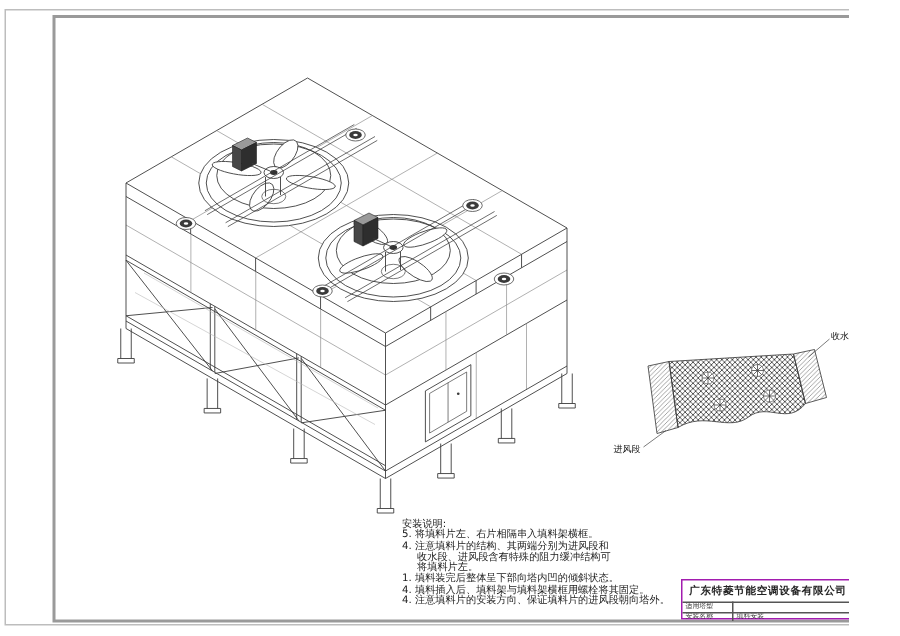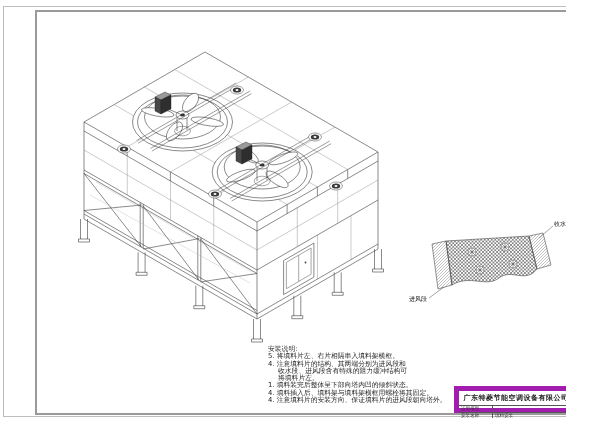--- a/index.html
+++ b/index.html
@@ -11,21 +11,21 @@
         border:2px solid #9a9a9a;}
   .drawing-svg{position:absolute;left:0;top:0;}
   
   .notes{position:absolute;left:268px;top:346px;width:200px;
         font-size:6.8px;line-height:7.3px;color:#1c1c1c;letter-spacing:0;}
   .notes .ln{white-space:nowrap;}
   .notes .cont{padding-left:10px;}
   
   .tblock{position:absolute;left:454px;top:386px;width:141px;height:27px;
         display:grid;grid-template-columns:33px 81px 27px;grid-template-rows:14px 6.5px 6.5px;
-        border:5px solid #a21caf;box-sizing:border-box;background:#fff;}
+        border:1px solid #a21caf;box-sizing:border-box;background:#fff;}
   .tblock>div{box-sizing:border-box;border-left:1px solid #555;border-top:1px solid #555;
         overflow:hidden;}
   .tblock>.r1{border-top:none;}
   .tblock>.c1{border-left:none;}
   .tb-company{grid-column:1 / span 2;display:flex;align-items:center;justify-content:center;
         font-size:7px;font-weight:bold;letter-spacing:0.5px;white-space:nowrap;}
   .tb-page{display:flex;align-items:center;justify-content:center;font-size:6px;}
   .tb-label{font-size:4.6px;line-height:5.6px;padding-left:2px;color:#333;white-space:nowrap;}
   .tb-value{font-size:4.6px;line-height:5.6px;padding-left:2px;color:#333;white-space:nowrap;}
   .tb-empty{}

